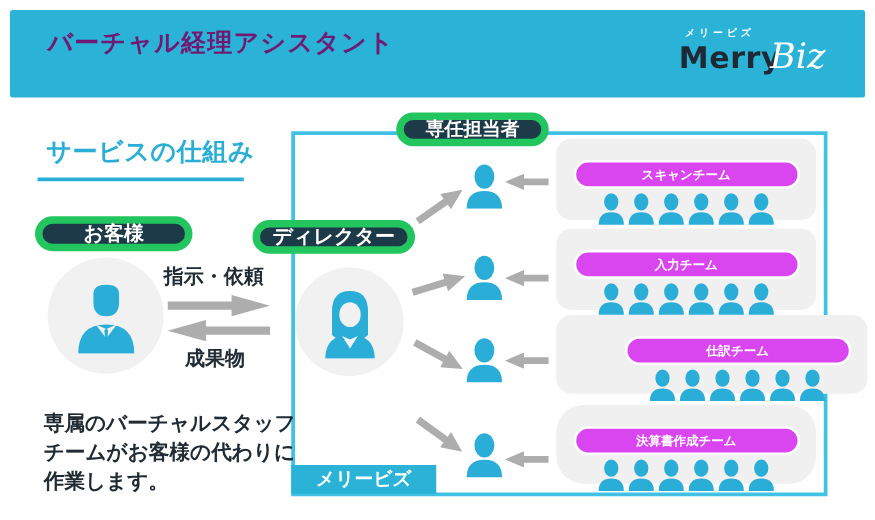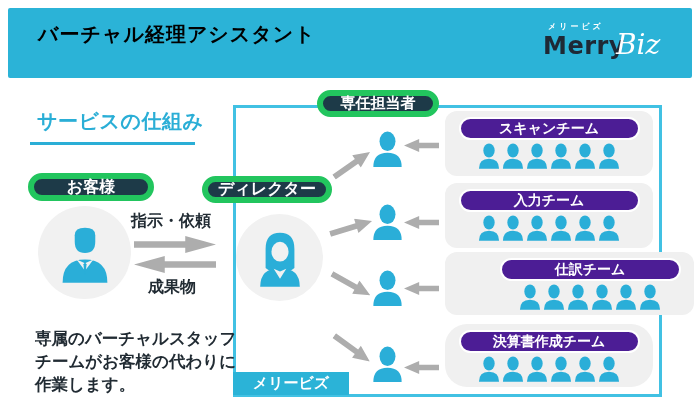--- a/index.html
+++ b/index.html
@@ -3,21 +3,21 @@
 <meta charset="utf-8">
 <style>
   html,body{margin:0;padding:0;background:#fff;}
   #stage{
     position:relative;width:700px;height:416px;background:#ffffff;overflow:hidden;
     font-family:"DejaVu Sans","Liberation Sans",sans-serif;
   }
   
   .header-bar{position:absolute;left:8px;top:8px;width:684px;height:70px;background:#2bb3d7;border-radius:2px;}
   .header-title{position:absolute;left:30px;top:0;height:52px;display:flex;align-items:center;
-    color:#000000;font-size:20px;font-weight:bold;letter-spacing:1px;}
+    color:#701a75;font-size:20px;font-weight:bold;letter-spacing:1px;}
   .logo-kana{position:absolute;left:540px;top:13px;color:#fff;font-size:8px;letter-spacing:3px;font-weight:bold;}
   .logo-merry{position:absolute;left:535px;top:24px;color:#1e2935;font-size:24px;font-weight:bold;letter-spacing:.5px;}
   .logo-biz{position:absolute;left:608px;top:20px;color:#fff;font-size:28px;font-style:italic;
     font-family:"DejaVu Serif","Liberation Serif",serif;}
   
   .section-title{position:absolute;left:37px;top:108px;color:#2aaed6;font-size:20px;font-weight:bold;letter-spacing:.5px;}
   .section-underline{position:absolute;left:30px;top:142px;width:165px;height:3px;background:#2aaed6;}
   
   .main-box{position:absolute;left:233px;top:105px;width:429px;height:292px;
     border:3px solid #41c1e3;box-sizing:border-box;background:transparent;z-index:1;}
@@ -47,22 +47,22 @@
   .diag4{left:330px;top:341px;transform:rotate(36deg);}
   .small-left{width:35px;height:13px;left:404px;z-index:2;}
   .sl1{top:139px;} .sl2{top:216px;} .sl3{top:282px;} .sl4{top:361px;}
   
   .staff-icon{position:absolute;left:372px;width:31px;height:36px;z-index:2;}
   .staff-icon svg{display:block;width:100%;height:100%;fill:#2aaed8;}
   .st1{top:131px;} .st2{top:204px;} .st3{top:270px;} .st4{top:346px;}
   
   .team-card{position:absolute;left:445px;width:208px;background:#f0f0f0;border-radius:12px;z-index:2;}
   .tc1{top:111px;height:65px;} .tc2{top:183px;height:65px;} .tc3{top:252px;height:63px;padding-left:41px;} .tc4{top:324px;height:63px;border-radius:22px;}
-  .team-pill{margin:6px auto 0;width:181px;height:23px;background:#4c1d95;color:#fff;border:2px solid #fff;
-    border-radius:13px;display:flex;align-items:center;justify-content:center;font-size:14px;font-weight:bold;box-sizing:border-box;}
+  .team-pill{margin:17px auto 0;width:181px;height:23px;background:#d946ef;color:#fff;border:2px solid #fff;
+    border-radius:13px;display:flex;align-items:center;justify-content:center;font-size:10px;font-weight:bold;box-sizing:border-box;}
   .team-members{display:flex;justify-content:center;gap:2px;margin-top:3px;}
   .team-members svg{width:22px;height:26px;fill:#2aaed8;}
   
   .merrybiz-label{position:absolute;left:233px;top:372px;width:116px;height:23px;background:#2bb3d7;color:#fff;
     display:flex;align-items:center;justify-content:center;font-size:15px;font-weight:bold;z-index:3;}
   
   .description{position:absolute;left:35px;top:327px;color:#212b33;font-size:16.5px;font-weight:600;line-height:23px;z-index:2;}
 </style>
 </head>
 <body>

